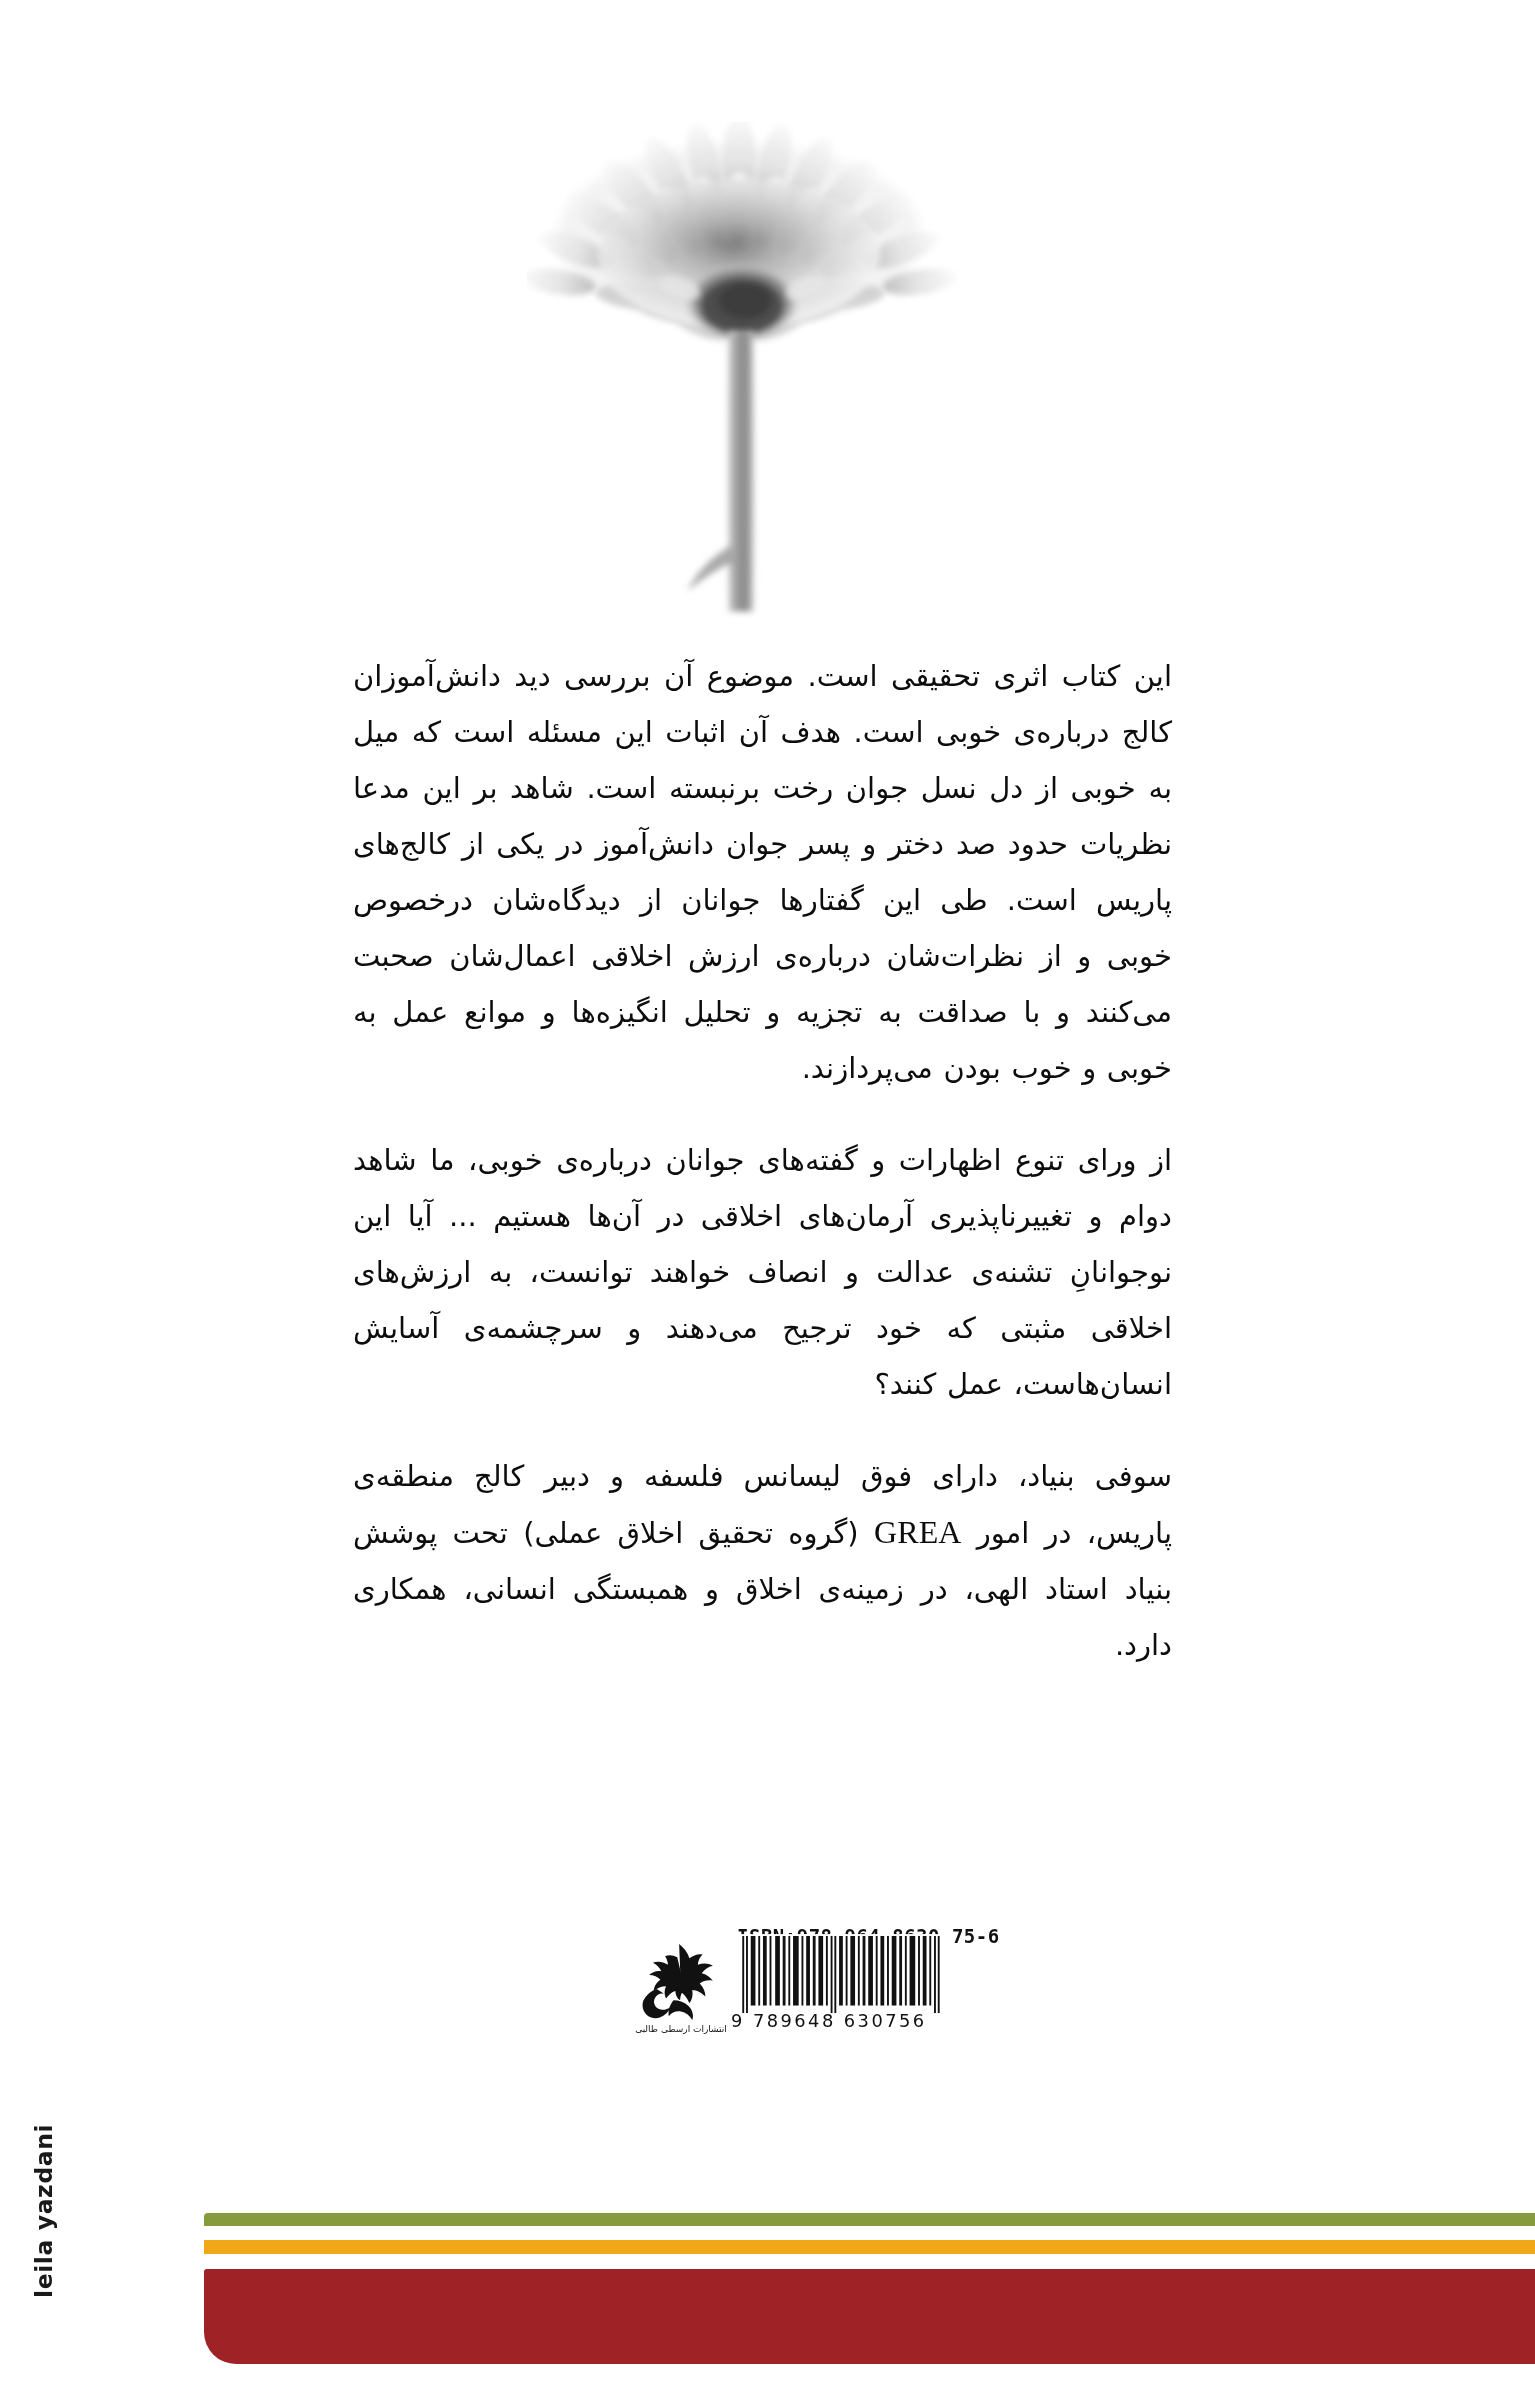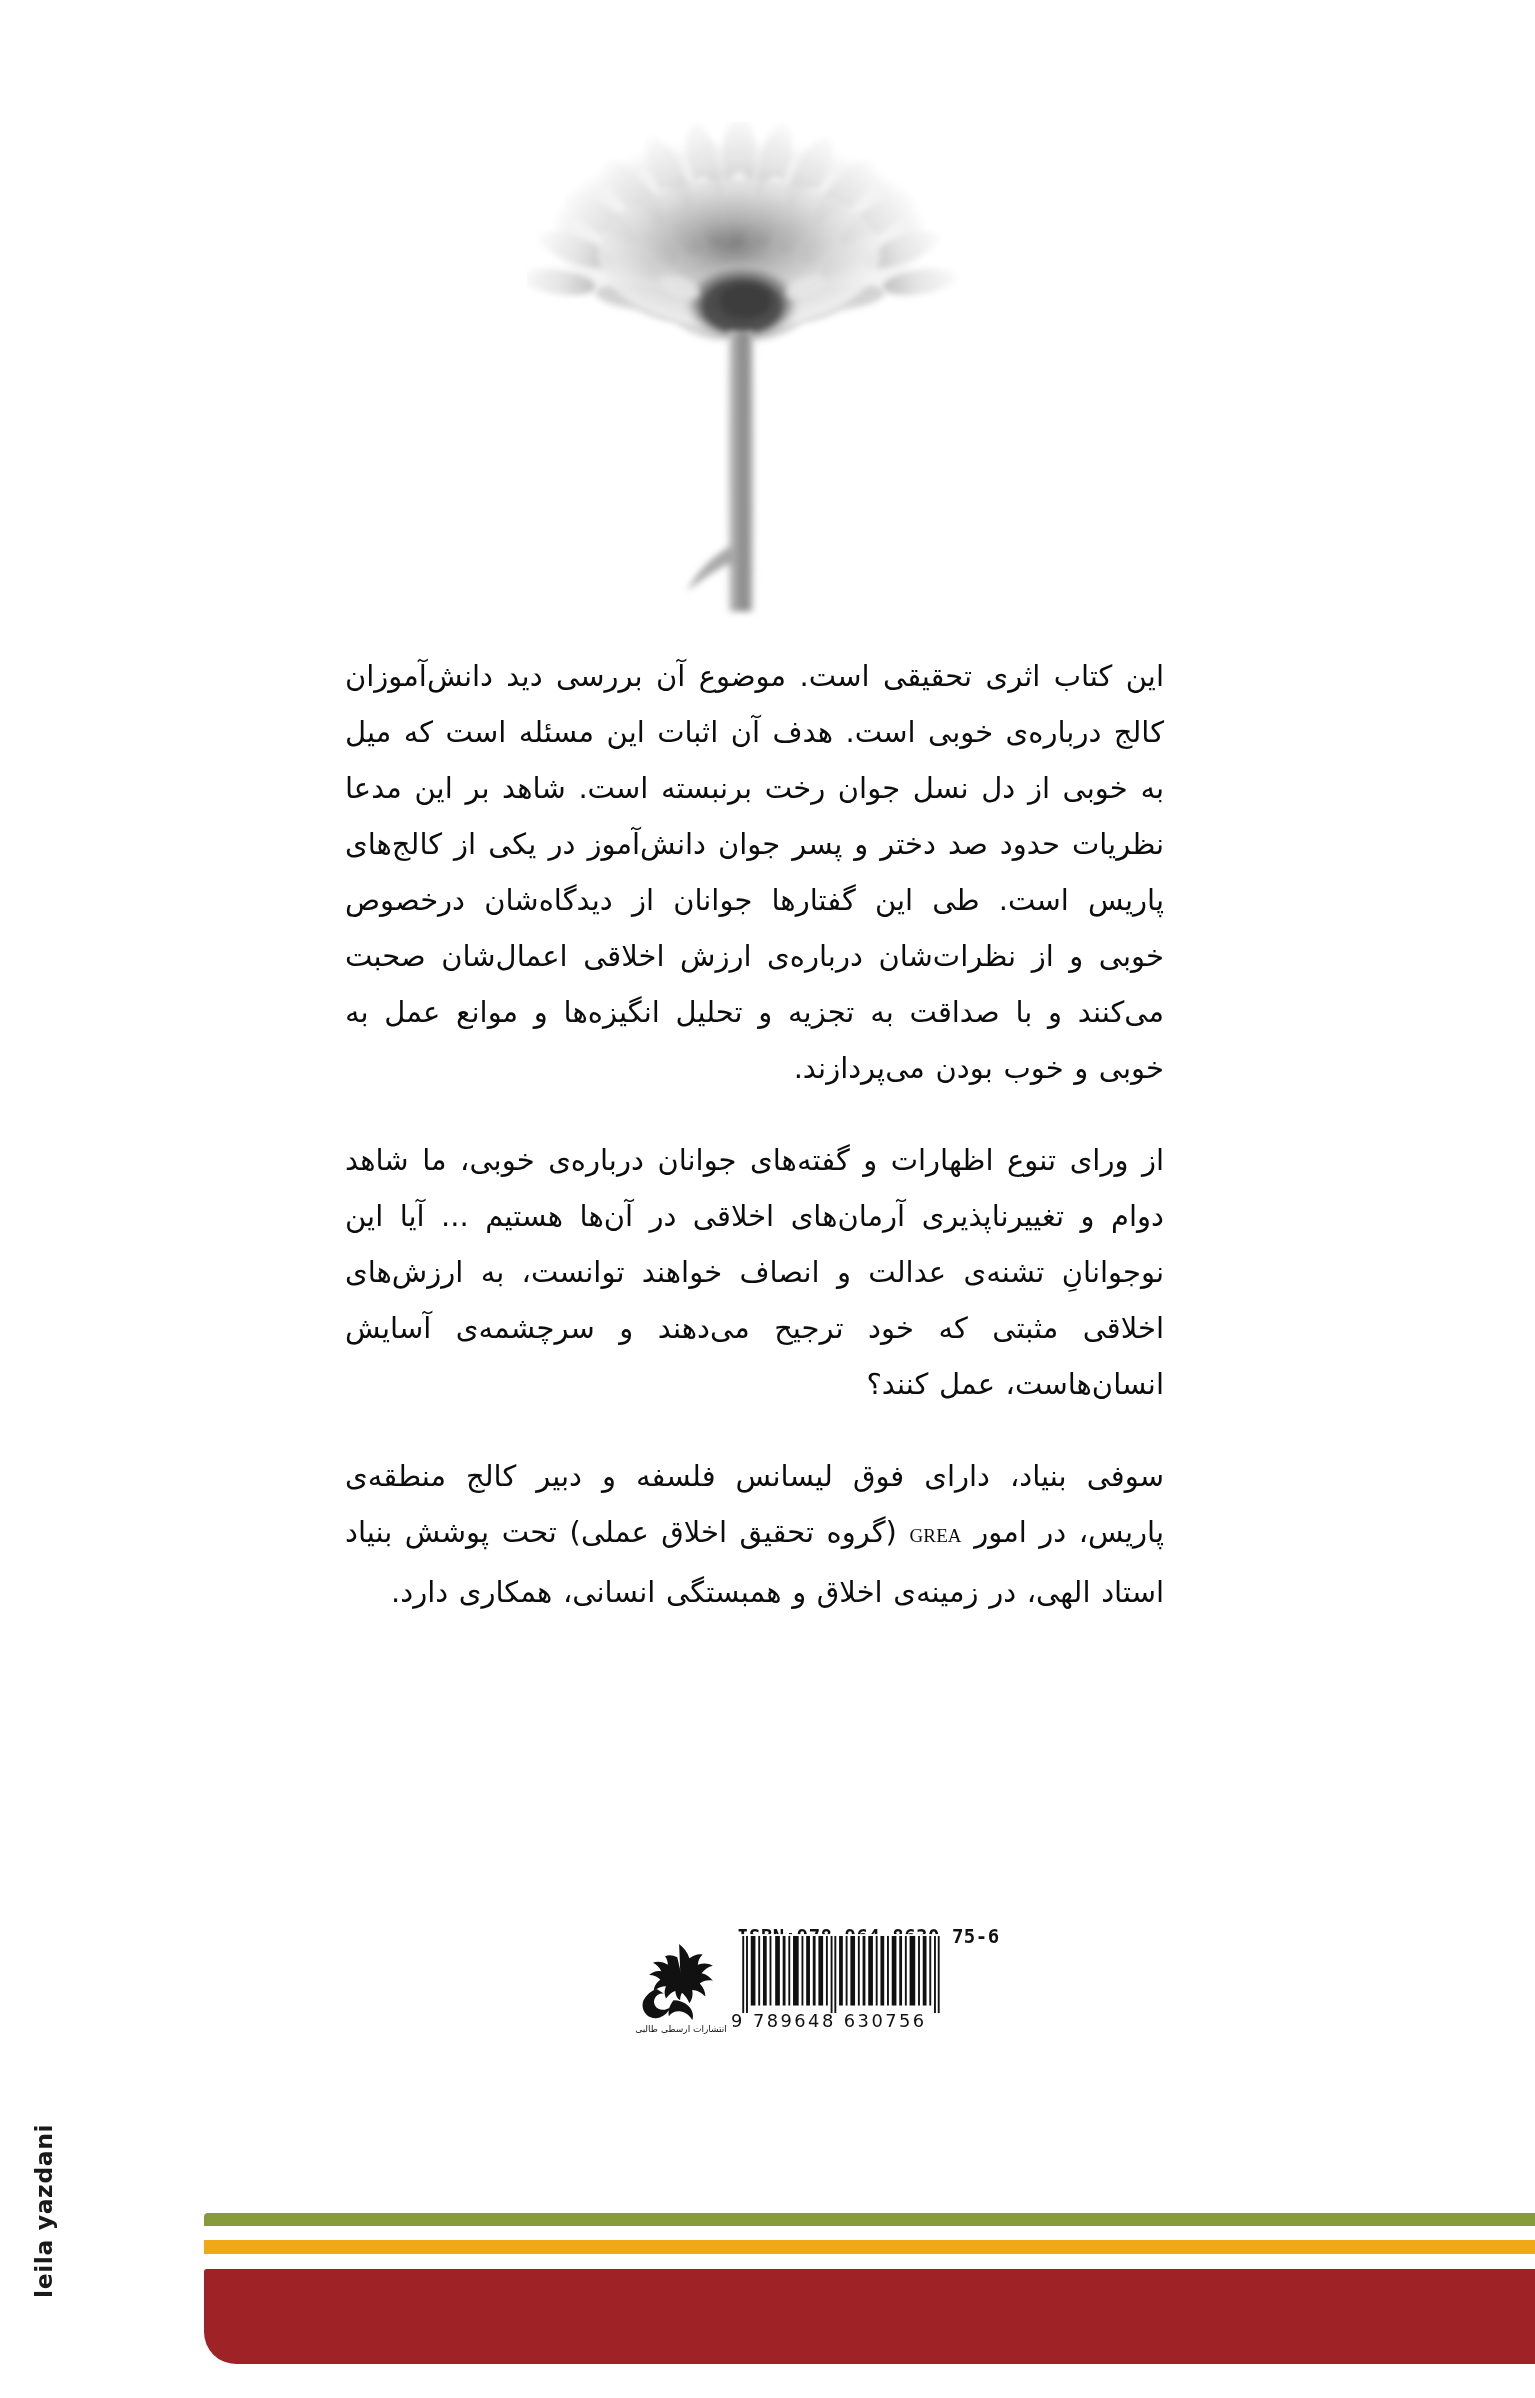--- a/index.html
+++ b/index.html
@@ -28,21 +28,21 @@
     left: 527px;
     top: 122px;
     width: 443px;
     height: 527px;
   }
   #flower-photo svg { display: block; width: 100%; height: 100%; }
 
   
   #blurb {
     position: absolute;
-    right: 372px;
+    right: 364px;
     top: 648px;
     width: 819px;
     direction: rtl;
     text-align: justify;
     text-align-last: right;
     unicode-bidi: isolate;
   }
   .para {
     font-family: "DejaVu Sans", sans-serif;
     font-size: 29px;
@@ -50,21 +50,21 @@
     color: #0d0d0d;
     margin: 0 0 36px 0;
     letter-spacing: 0.1px;
     word-spacing: 1.4px;
   }
   .para:last-child { margin-bottom: 0; }
   .para .ltr {
     direction: ltr;
     unicode-bidi: embed;
     font-family: "Liberation Serif", serif;
-    font-size: 19px;
+    font-size: 32px;
   }
 
   
   #isbn-block {
     position: absolute;
     left: 630px;
     top: 1925px;
     width: 320px;
     height: 122px;
   }

